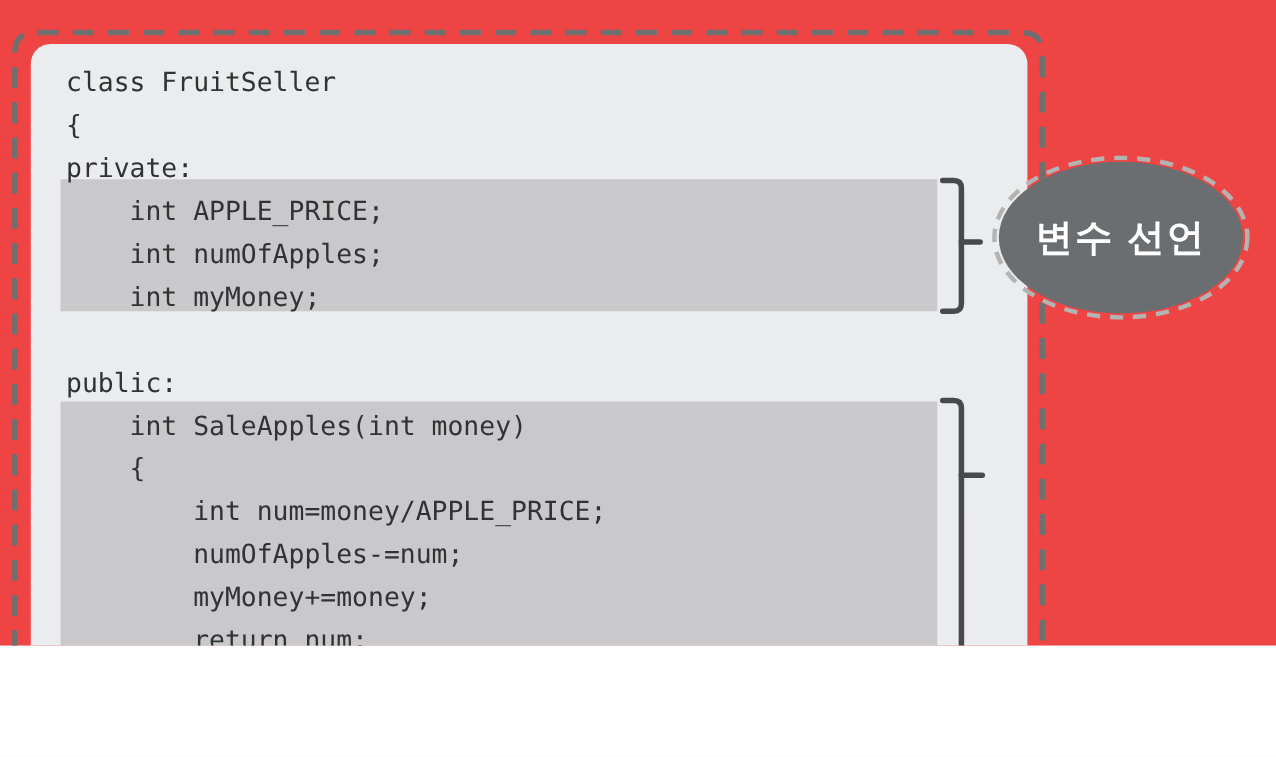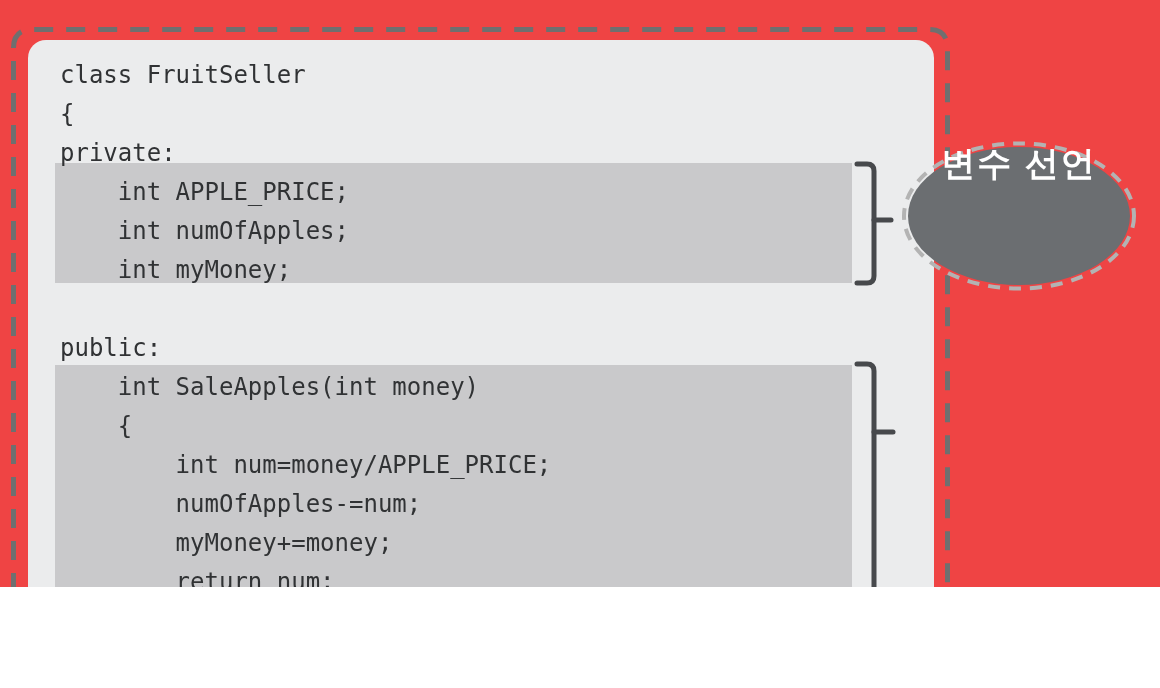--- a/index.html
+++ b/index.html
@@ -39,21 +39,21 @@
     font-family: "DejaVu Sans Mono", "Liberation Mono", monospace;
     font-size: 24px;
     line-height: 39px;
     color: #303234;
     white-space: pre;
     background: transparent;
   }
   .bubble {
     position: absolute;
     display: flex;
-    align-items: flex-start;
+    align-items: center;
     justify-content: center;
   }
   .bubble-vars { left: 901px; top: 141px; width: 236px; height: 150px; }
   .bubble-func { left: 906px; top: 364px; width: 228px; height: 148px; }
   .bubble svg { position: absolute; left: 0; top: 0; }
   .bubble-label {
     position: relative;
     color: #ffffff;
     font-size: 34px;
     font-weight: bold;

